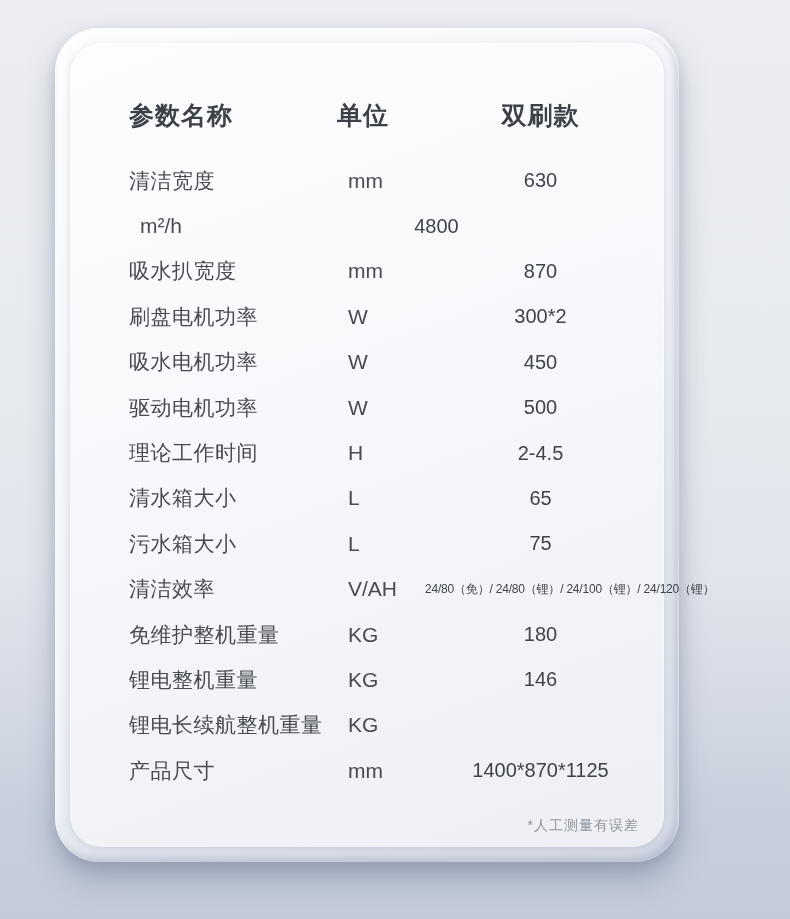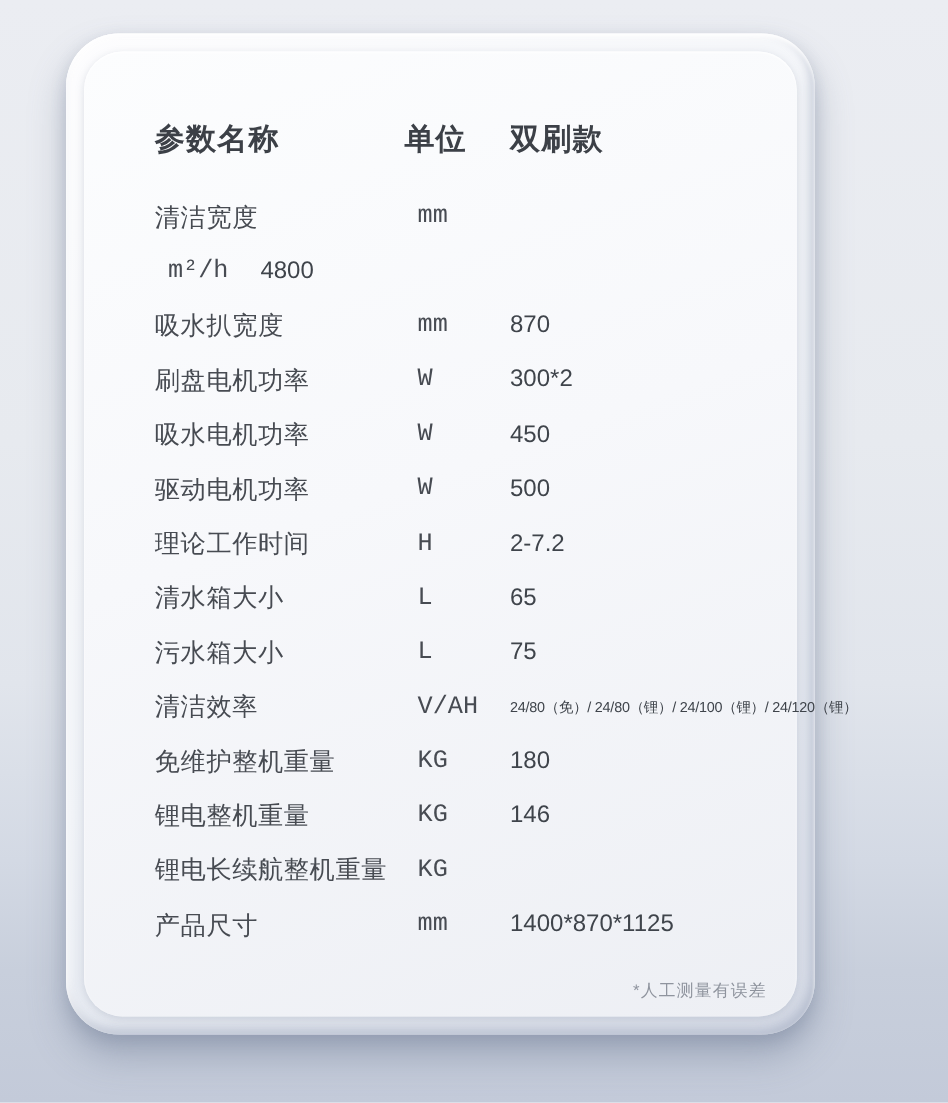--- a/index.html
+++ b/index.html
@@ -47,39 +47,38 @@
     height: 32px;
     margin-bottom: 27px;
   }
   .row {
     display: flex;
     align-items: center;
     height: 45.4px;
   }
   .c1 { width: 208px; flex: none; }
   .c2 { width: 88px; flex: none; }
-  .c3 { flex: 1; text-align: left; white-space: nowrap; }
+  .c3 { flex: 1; text-align: center; white-space: nowrap; }
   .hdr {
     font-size: 25px;
     font-weight: 700;
     color: #3c4047;
     letter-spacing: 1px;
   }
   .label {
     font-size: 21px;
     font-weight: 500;
     color: #474b52;
     letter-spacing: 0.5px;
   }
   .unit {
     font-size: 21px;
     font-weight: 400;
     color: #474b52;
     padding-left: 11px;
-    font-family: Liberation Mono, monospace;
   }
   .value {
     font-size: 20px;
     font-weight: 500;
     color: #3f444b;
   }
   .row.battery .value {
     font-size: 12px;
     letter-spacing: -0.2px;
   }
@@ -101,20 +100,21 @@
       <div class="hdr-row">
         <span class="c1 hdr">参数名称</span>
         <span class="c2 hdr">单位</span>
         <span class="c3 hdr">双刷款</span>
       </div>
 
       <div class="rows">
         <div class="row">
           <span class="c1 label">清洁宽度</span>
           <span class="c2 unit">mm</span>
+          <span class="c3 value">630</span>
         </div>
         <div class="row">
           <span class="c2 unit">m²/h</span>
           <span class="c3 value">4800</span>
         </div>
         <div class="row">
           <span class="c1 label">吸水扒宽度</span>
           <span class="c2 unit">mm</span>
           <span class="c3 value">870</span>
         </div>
@@ -129,21 +129,21 @@
           <span class="c3 value">450</span>
         </div>
         <div class="row">
           <span class="c1 label">驱动电机功率</span>
           <span class="c2 unit">W</span>
           <span class="c3 value">500</span>
         </div>
         <div class="row">
           <span class="c1 label">理论工作时间</span>
           <span class="c2 unit">H</span>
-          <span class="c3 value">2-7.2</span>
+          <span class="c3 value">2-4.5</span>
         </div>
         <div class="row">
           <span class="c1 label">清水箱大小</span>
           <span class="c2 unit">L</span>
           <span class="c3 value">65</span>
         </div>
         <div class="row">
           <span class="c1 label">污水箱大小</span>
           <span class="c2 unit">L</span>
           <span class="c3 value">75</span>

